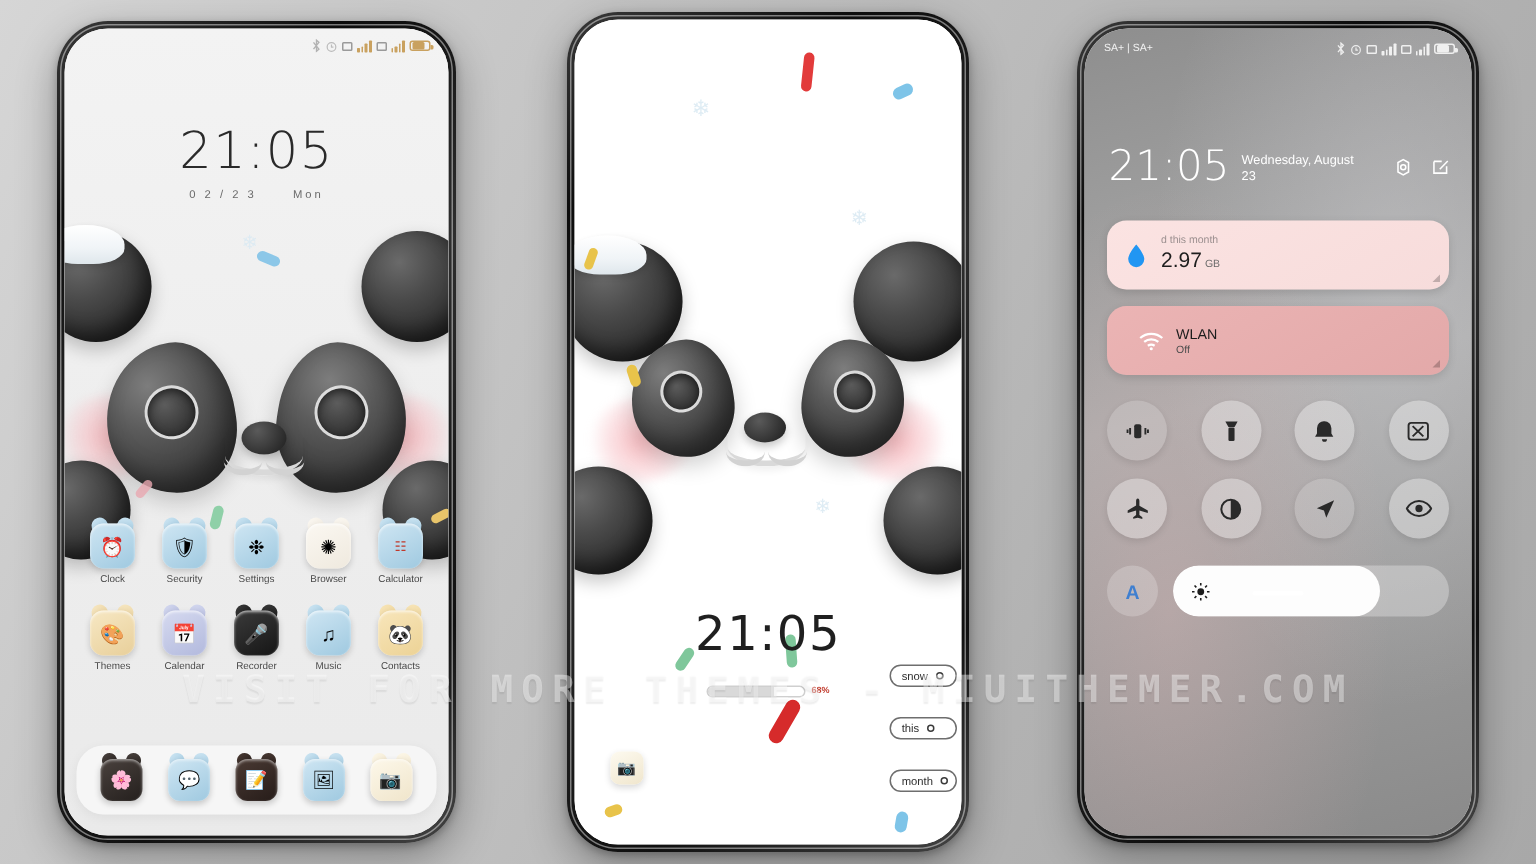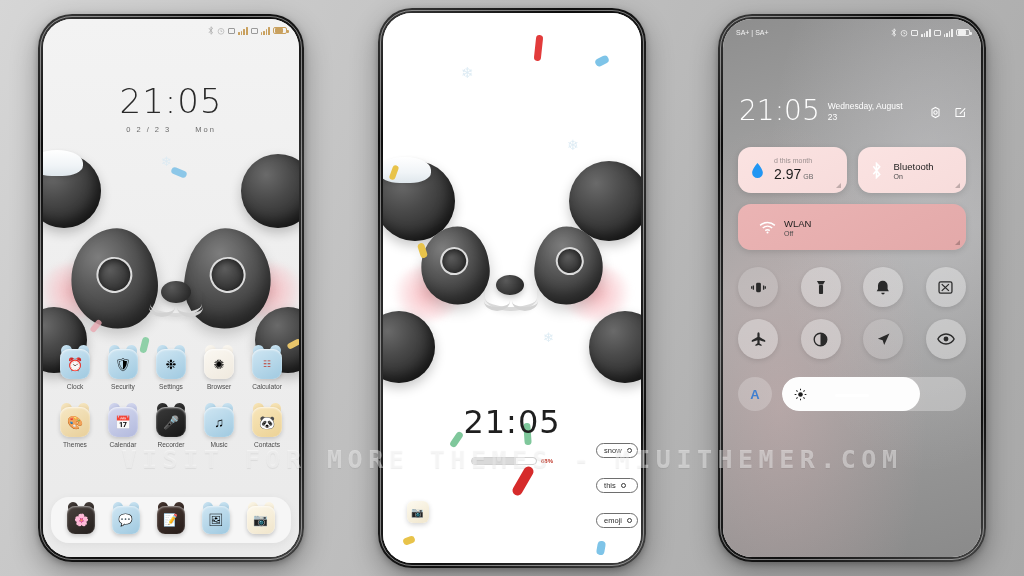--- a/index.html
+++ b/index.html
@@ -486,21 +486,21 @@
       <div class="chips">
         <div class="chip">
           <span>snow</span>
           <span class="dot"></span>
         </div>
         <div class="chip">
           <span>this</span>
           <span class="dot"></span>
         </div>
         <div class="chip">
-          <span>emoji</span>
+          <span>month</span>
           <span class="dot"></span>
         </div>
       </div>
 
       <div class="p2-smallapp">📷</div>
 
     </div>
   </div>
 
   <div class="phone" id="phone3">
@@ -569,32 +569,20 @@
                 </svg>
             </span>
             <span class="tl">
               <span class="datatile-top">d this month</span>
               <span>
                 <span class="datatile-val">2.97</span><span class="datatile-unit">GB</span>
               </span>
             </span>
             <span class="corner"></span>
           </div>
-          <div class="tile pale">
-            <span class="tile-ic">
-              <svg width="11" height="17" viewBox="0 0 10 16">
-                  <path d="M2 4 8 11.6 5 14.6V1.4l3 3L2 11.6" fill="none" stroke="#fff" stroke-width="1.5"></path>
-                </svg>
-            </span>
-            <span class="tl">
-              <span class="tname">Bluetooth</span>
-              <span class="tsub">On</span>
-            </span>
-            <span class="corner"></span>
-          </div>
         </div>
         <div class="tile-row">
           <div class="tile deep">
             <span class="tile-ic">
               <svg width="17" height="13" viewBox="0 0 18 13">
                   <path d="M1.2 4.2A12 12 0 0 1 16.8 4.2" fill="none" stroke="#fff" stroke-width="1.6"></path>
                   <path d="M4 7A8 8 0 0 1 14 7" fill="none" stroke="#fff" stroke-width="1.6"></path>
                   <path d="M6.6 9.7a4.2 4.2 0 0 1 4.8 0" fill="none" stroke="#fff" stroke-width="1.6"></path>
                   <circle cx="9" cy="11.8" r="1.1" fill="#fff"></circle>
                 </svg>

